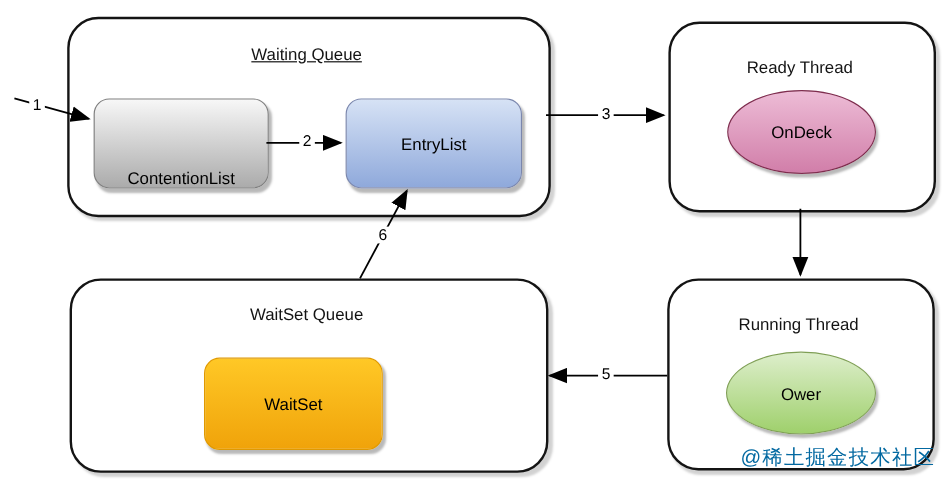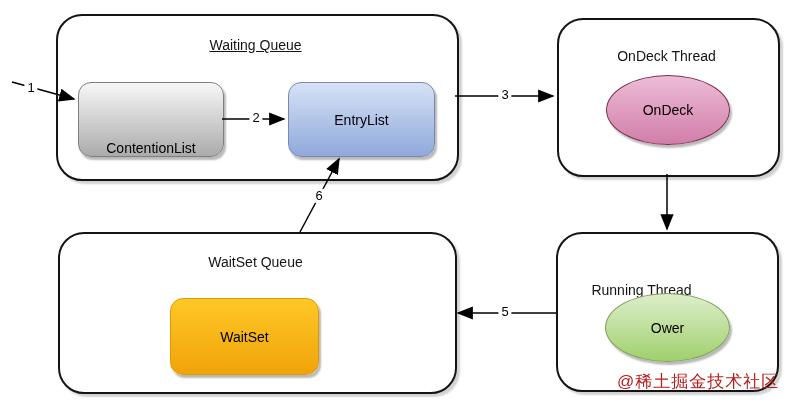--- a/index.html
+++ b/index.html
@@ -55,42 +55,42 @@
     background:#ffffff;
     padding:0 3px;
     font-size:13px;color:#000;
     z-index:6;
     line-height:1.1;
   }
   #watermark{
     position:absolute;
     left:617px;top:370px;
     font-size:17px;
-    color:#b91c1c;
+    color:#0369a1;
     letter-spacing:1px;
     z-index:7;
     white-space:nowrap;
   }
 </style>
 </head>
 <body>
 
 <div id="canvas">
 
   <div class="container" style="left:56px;top:14px;width:399px;height:163px;"></div>
   <div class="container-title" style="left:56px;width:399px;top:37px;text-decoration:underline;">Waiting Queue</div>
 
   <div class="container" style="left:557px;top:18px;width:219px;height:155px;"></div>
-  <div class="container-title" style="left:557px;width:219px;top:48px;">OnDeck Thread</div>
+  <div class="container-title" style="left:557px;width:219px;top:48px;">Ready Thread</div>
 
   <div class="container" style="left:58px;top:232px;width:395px;height:158px;"></div>
   <div class="container-title" style="left:58px;width:395px;top:254px;">WaitSet Queue</div>
 
   <div class="container" style="left:556px;top:232px;width:219px;height:156px;"></div>
-  <div class="container-title" style="left:532px;width:219px;top:262px;margin-top:20px;">Running Thread</div>
+  <div class="container-title" style="left:556px;width:219px;top:262px;">Running Thread</div>
 
   <div id="node-contention" class="node rounded">
     <span>ContentionList</span>
   </div>
   <div id="node-entry" class="node rounded">
     <span>EntryList</span>
   </div>
   <div id="node-ondeck" class="node ellipse">
     <span>OnDeck</span>
   </div>

